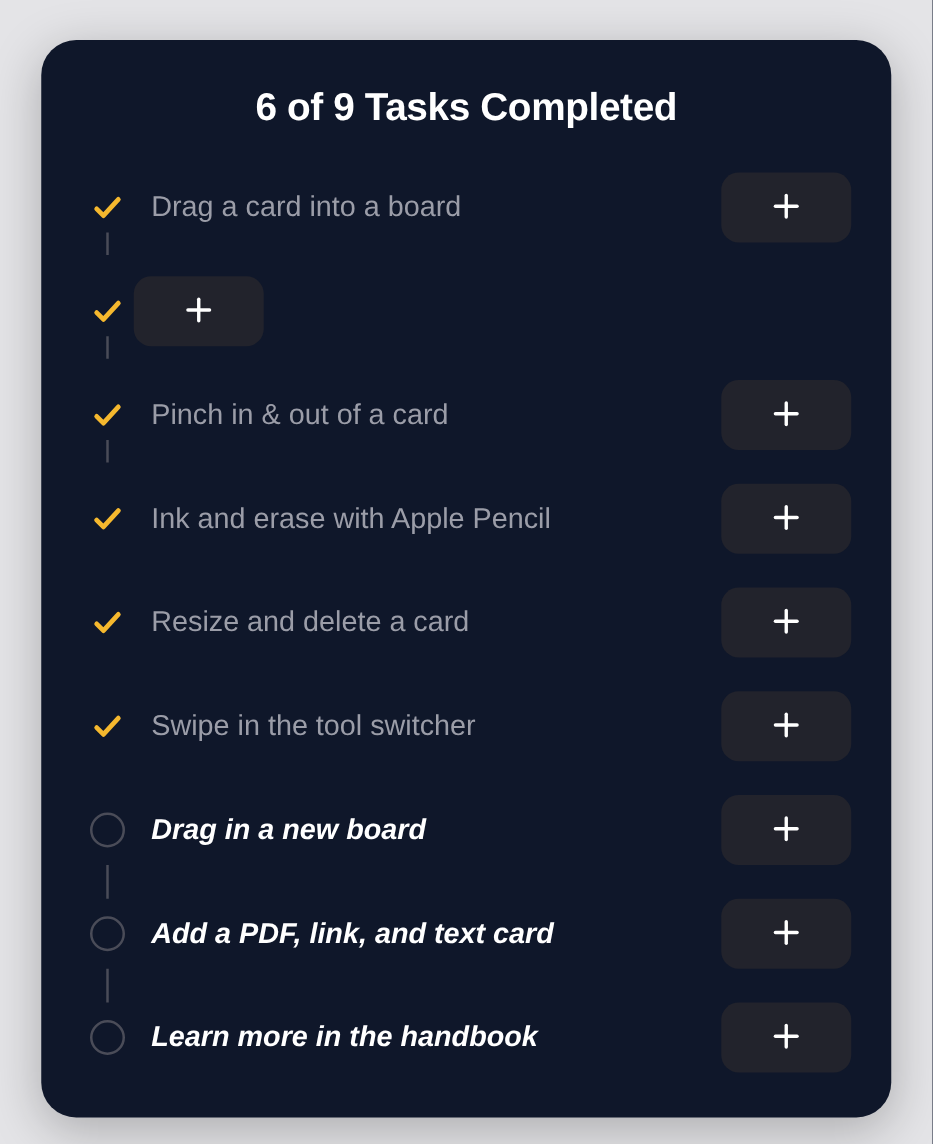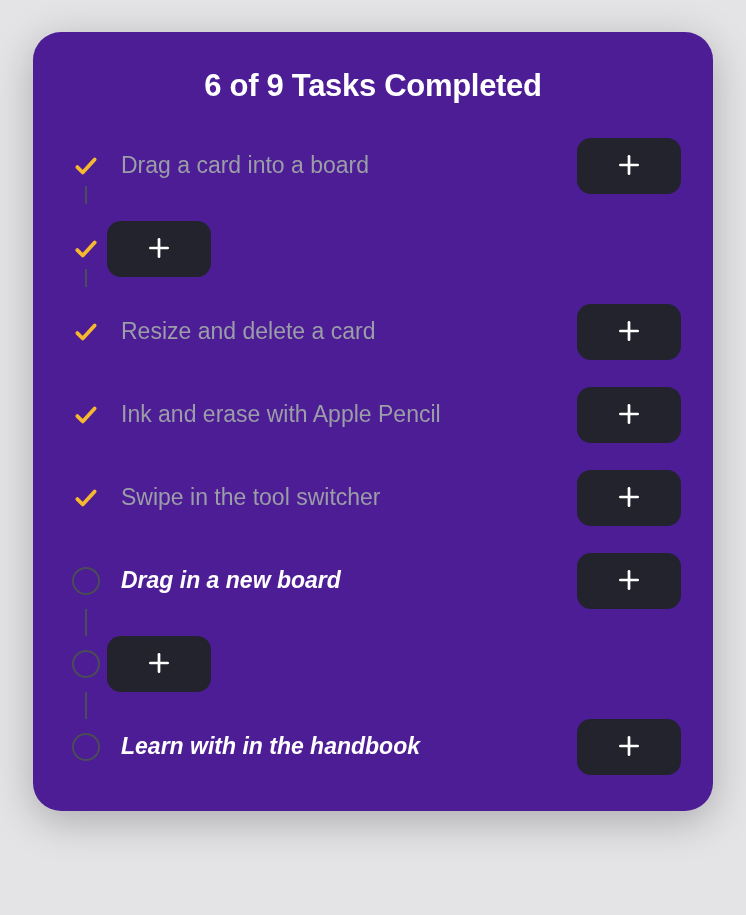--- a/index.html
+++ b/index.html
@@ -12,21 +12,21 @@
       background: #e4e4e7;
       font-family: -apple-system, BlinkMacSystemFont, "Segoe UI", Helvetica, Arial, sans-serif;
       display: flex;
       justify-content: center;
       align-items: flex-start;
       padding: 32px;
       min-height: 100vh;
     }
     
     .card {
-      background: #4c1d95;
+      background: #0f172a;
       border-radius: 28px;
       padding: 36px 32px 36px 32px;
       width: 680px;
       box-shadow: 0 10px 40px rgba(0,0,0,0.25);
     }
     
     .title {
       color: #ffffff;
       font-size: 31px;
       font-weight: 700;
@@ -183,49 +183,68 @@
       <button class="expand-btn">
         <span>
           <svg viewBox="0 0 24 24">
               <line x1="12" y1="4" x2="12" y2="20"></line>
               <line x1="4" y1="12" x2="20" y2="12"></line>
             </svg>
         </span>
       </button>
     </div>
 
+    <div class="task-row">
+      <div class="status-col">
+        <span class="check-icon">
+          <svg viewBox="0 0 24 24">
+              <polyline points="4 13 9 18 20 6"></polyline>
+            </svg>
+        </span>
+        <span class="connector short"></span>
+      </div>
+      <div class="task-label completed">Pinch in &amp; out of a card</div>
+      <button class="expand-btn">
+        <span>
+          <svg viewBox="0 0 24 24">
+              <line x1="12" y1="4" x2="12" y2="20"></line>
+              <line x1="4" y1="12" x2="20" y2="12"></line>
+            </svg>
+        </span>
+      </button>
+    </div>
+
+    <div class="task-row">
+      <div class="status-col">
+        <span class="check-icon">
+          <svg viewBox="0 0 24 24">
+              <polyline points="4 13 9 18 20 6"></polyline>
+            </svg>
+        </span>
+      </div>
+      <div class="task-label completed">Ink and erase with Apple Pencil</div>
+      <button class="expand-btn">
+        <span>
+          <svg viewBox="0 0 24 24">
+              <line x1="12" y1="4" x2="12" y2="20"></line>
+              <line x1="4" y1="12" x2="20" y2="12"></line>
+            </svg>
+        </span>
+      </button>
+    </div>
 
     <div class="task-row">
       <div class="status-col">
         <span class="check-icon">
           <svg viewBox="0 0 24 24">
               <polyline points="4 13 9 18 20 6"></polyline>
             </svg>
         </span>
       </div>
       <div class="task-label completed">Resize and delete a card</div>
-      <button class="expand-btn">
-        <span>
-          <svg viewBox="0 0 24 24">
-              <line x1="12" y1="4" x2="12" y2="20"></line>
-              <line x1="4" y1="12" x2="20" y2="12"></line>
-            </svg>
-        </span>
-      </button>
-    </div>
-
-    <div class="task-row">
-      <div class="status-col">
-        <span class="check-icon">
-          <svg viewBox="0 0 24 24">
-              <polyline points="4 13 9 18 20 6"></polyline>
-            </svg>
-        </span>
-      </div>
-      <div class="task-label completed">Ink and erase with Apple Pencil</div>
       <button class="expand-btn">
         <span>
           <svg viewBox="0 0 24 24">
               <line x1="12" y1="4" x2="12" y2="20"></line>
               <line x1="4" y1="12" x2="20" y2="12"></line>
             </svg>
         </span>
       </button>
     </div>
 
@@ -262,35 +281,36 @@
             </svg>
         </span>
       </button>
     </div>
 
     <div class="task-row">
       <div class="status-col">
         <span class="circle-icon"></span>
         <span class="connector"></span>
       </div>
+      <div class="task-label pending">Add a PDF, link, and text card</div>
       <button class="expand-btn">
         <span>
           <svg viewBox="0 0 24 24">
               <line x1="12" y1="4" x2="12" y2="20"></line>
               <line x1="4" y1="12" x2="20" y2="12"></line>
             </svg>
         </span>
       </button>
     </div>
 
     <div class="task-row">
       <div class="status-col">
         <span class="circle-icon"></span>
       </div>
-      <div class="task-label pending">Learn with in the handbook</div>
+      <div class="task-label pending">Learn more in the handbook</div>
       <button class="expand-btn">
         <span>
           <svg viewBox="0 0 24 24">
               <line x1="12" y1="4" x2="12" y2="20"></line>
               <line x1="4" y1="12" x2="20" y2="12"></line>
             </svg>
         </span>
       </button>
     </div>
 

